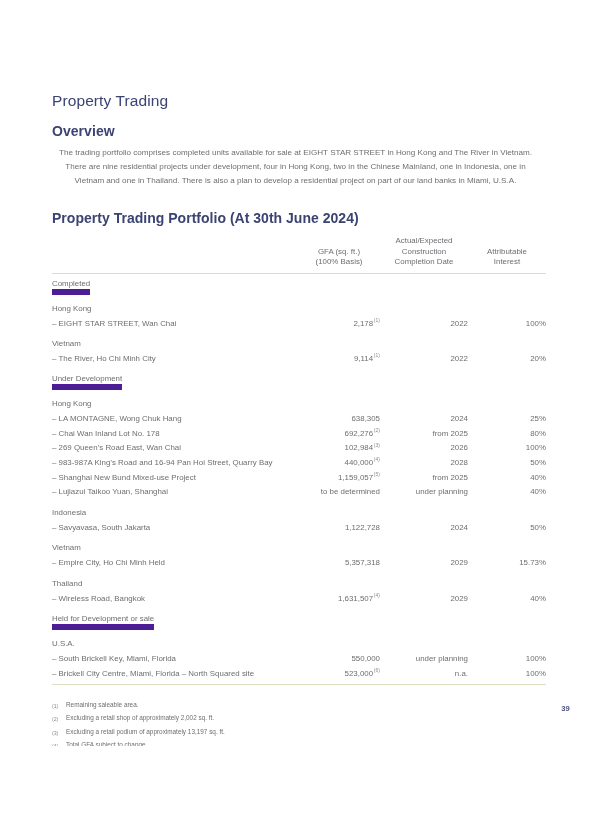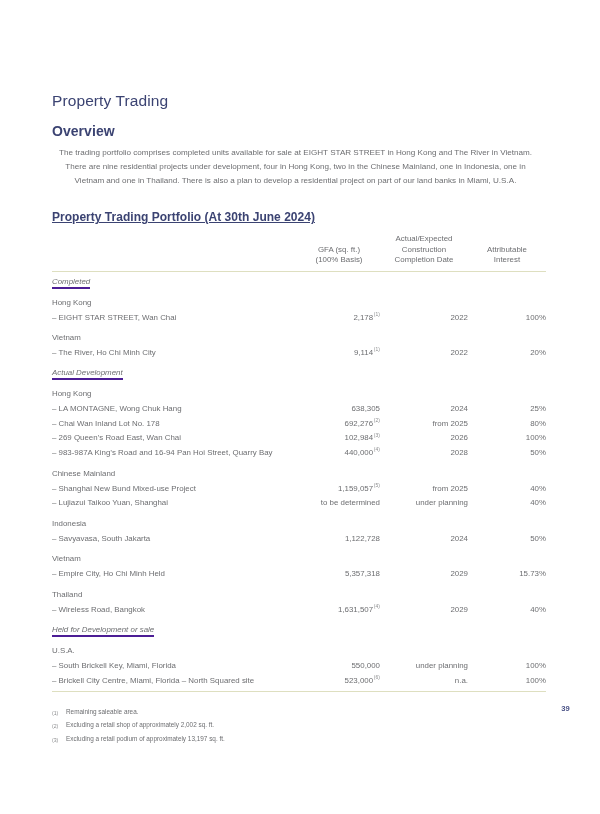--- a/index.html
+++ b/index.html
@@ -50,26 +50,25 @@
     font-size: 8.1px;
     line-height: 14.1px;
     color: #6d6e71;
     margin: 0 0 22px 0;
     width: 487px;
     text-align: center;
   }
 
   
   .table-title {
-    font-size: 12px;
+    font-size: 14px;
     font-weight: 700;
     color: #3b4372;
     margin: 0 0 10px 0;
     letter-spacing: .02px;
-    text-decoration: underline;
   }
 
   table.portfolio {
     width: 494px;
     border-collapse: collapse;
     table-layout: fixed;
     font-size: 7.9px;
     color: #6d6e71;
   }
   table.portfolio col.c-name  { width: 246px; }
@@ -113,22 +112,21 @@
   }
   tr.r-item td {
     padding-top: 3.4px;
     padding-bottom: 1.2px;
   }
   tr.r-cat td {
     padding-top: 9px;
     padding-bottom: 2px;
   }
   tr.r-cat td span.cat {
-    font-style: italic;
-    border-bottom: 2px solid #4c1d95;
+    border-bottom: 6px solid #4c1d95;
     padding-bottom: .5px;
     display: inline-block;
     line-height: 9.6px;
   }
   tr.r-cat-first td { padding-top: 5px; }
 
   tr.r-last td { padding-bottom: 5px; }
 
   tfoot td {
     border-top: 1px solid #dedfc0;
@@ -233,21 +231,21 @@
           <tr class="r-group">
             <td colspan="4">Vietnam</td>
           </tr>
           <tr class="r-item">
             <td class="v-name">– The River, Ho Chi Minh City</td>
             <td class="v-num">9,114<sup class="fn">(1)</sup></td>
             <td class="v-date">2022</td>
             <td class="v-int">20%</td>
           </tr>
           <tr class="r-cat">
-            <td colspan="4"><span class="cat">Actual Development</span></td>
+            <td colspan="4"><span class="cat">Under Development</span></td>
           </tr>
           <tr class="r-group r-group-first">
             <td colspan="4">Hong Kong</td>
           </tr>
           <tr class="r-item">
             <td class="v-name">– LA MONTAGNE, Wong Chuk Hang</td>
             <td class="v-num">638,305</td>
             <td class="v-date">2024</td>
             <td class="v-int">25%</td>
           </tr>
@@ -261,23 +259,20 @@
             <td class="v-name">– 269 Queen’s Road East, Wan Chai</td>
             <td class="v-num">102,984<sup class="fn">(3)</sup></td>
             <td class="v-date">2026</td>
             <td class="v-int">100%</td>
           </tr>
           <tr class="r-item">
             <td class="v-name">– 983-987A King’s Road and 16-94 Pan Hoi Street, Quarry Bay</td>
             <td class="v-num">440,000<sup class="fn">(4)</sup></td>
             <td class="v-date">2028</td>
             <td class="v-int">50%</td>
-          </tr>
-          <tr class="r-group">
-            <td colspan="4">Chinese Mainland</td>
           </tr>
           <tr class="r-item">
             <td class="v-name">– Shanghai New Bund Mixed-use Project</td>
             <td class="v-num">1,159,057<sup class="fn">(5)</sup></td>
             <td class="v-date">from 2025</td>
             <td class="v-int">40%</td>
           </tr>
           <tr class="r-item">
             <td class="v-name">– Lujiazui Taikoo Yuan, Shanghai</td>
             <td class="v-num">to be determined</td>

